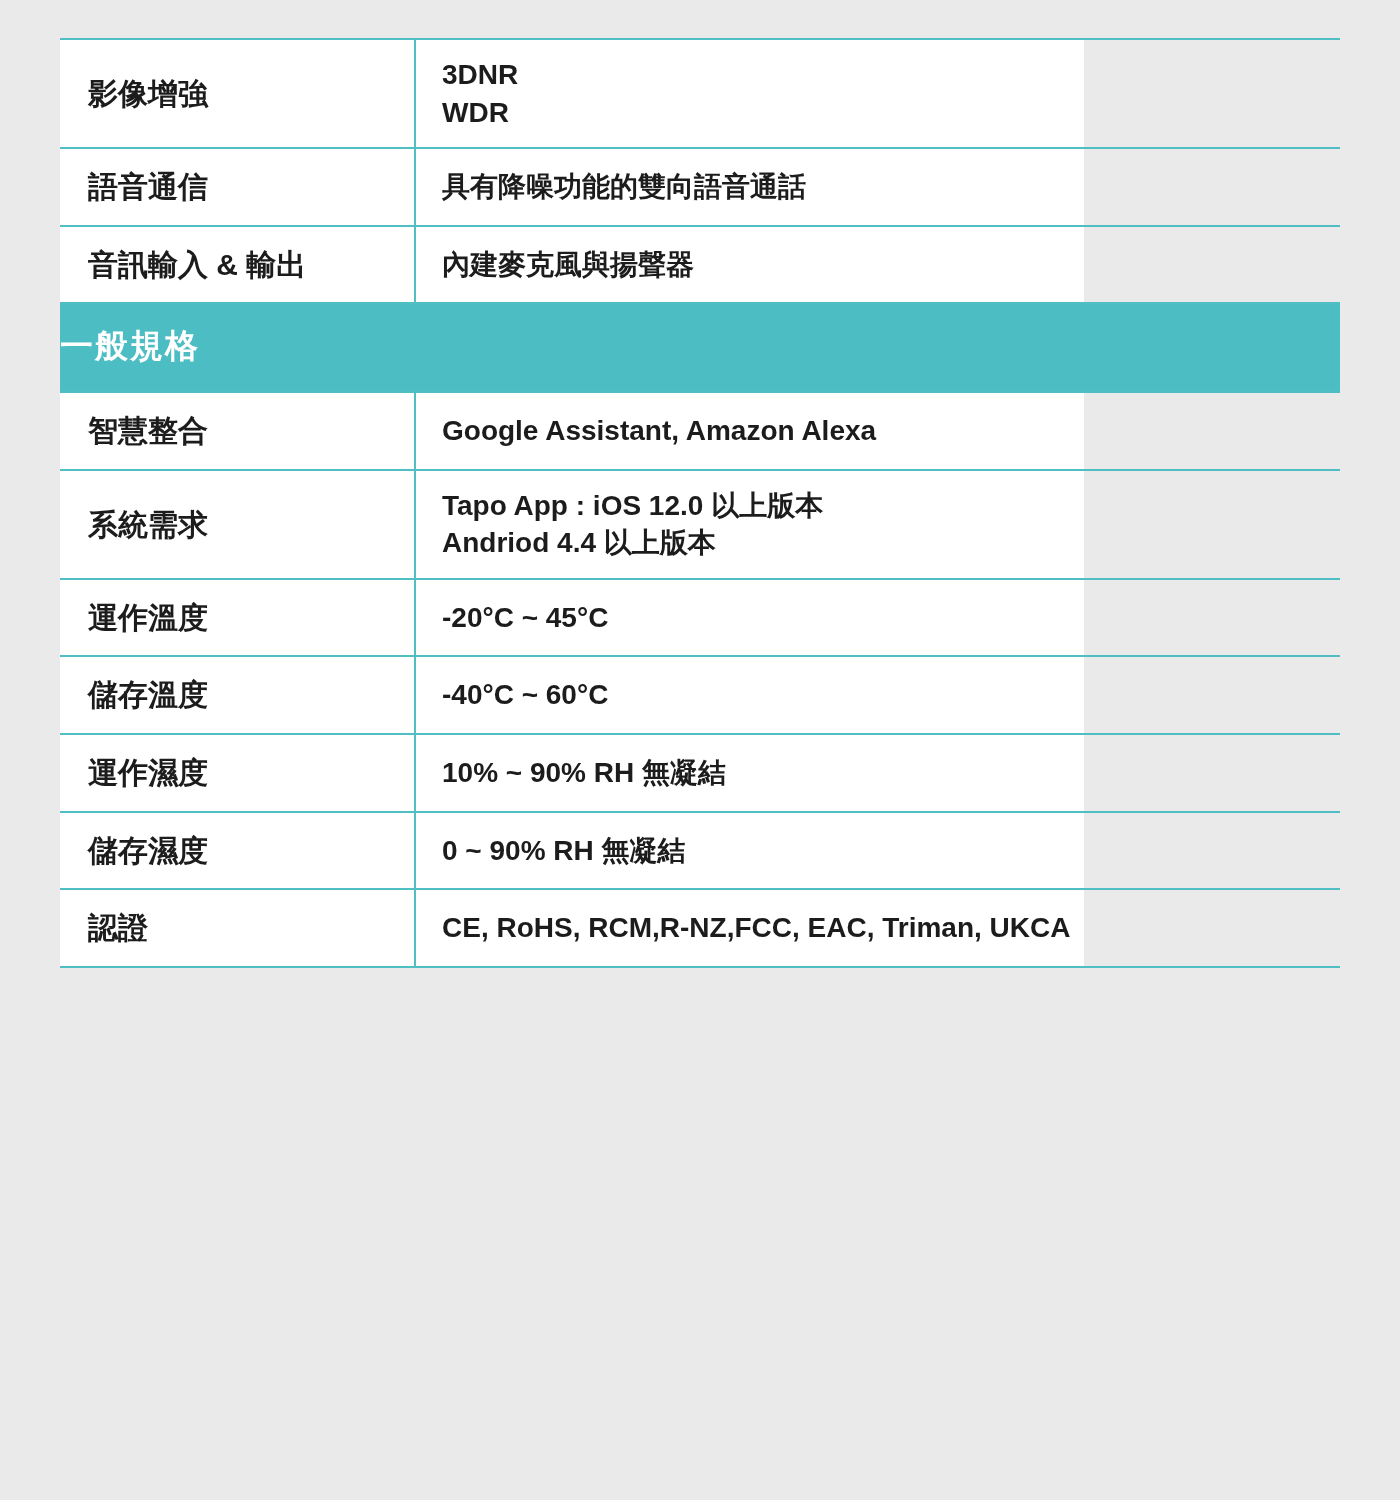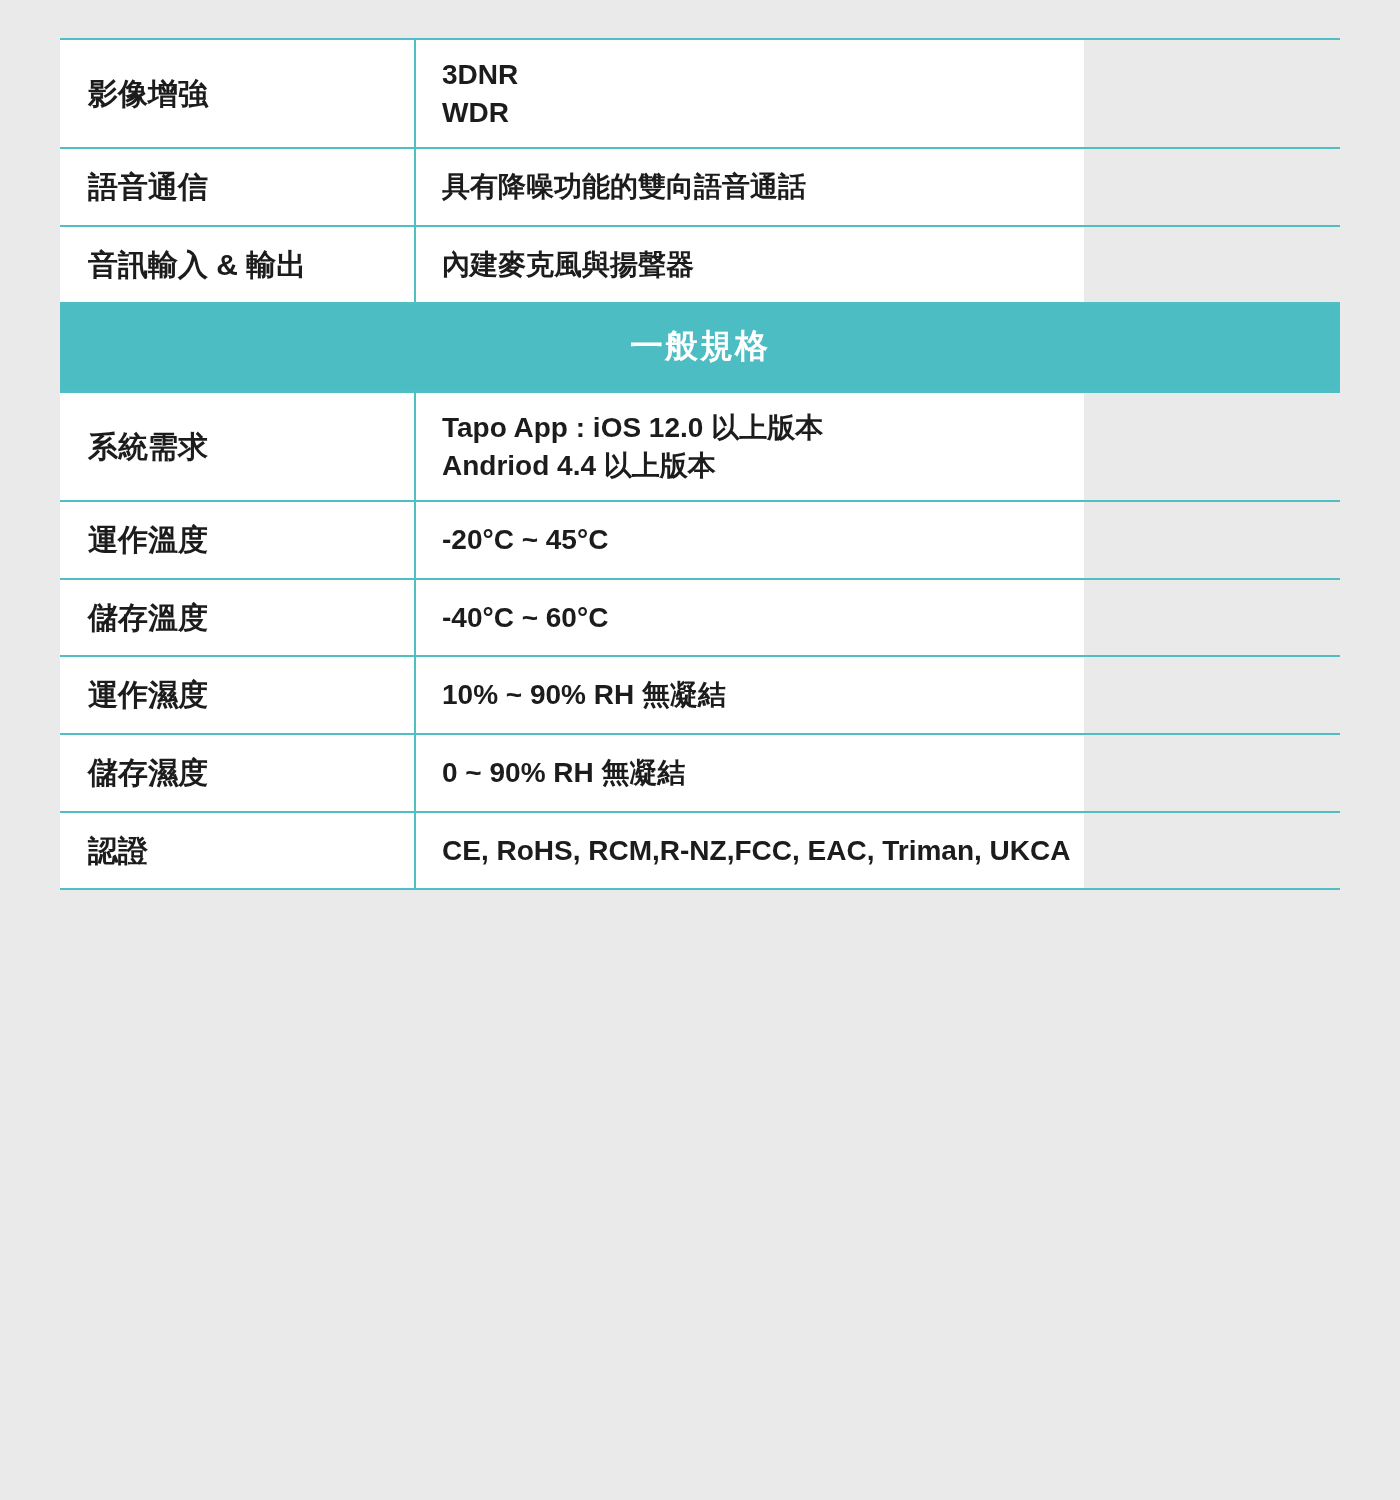--- a/index.html
+++ b/index.html
@@ -47,21 +47,21 @@
     line-height: 1.34;
     font-weight: 700;
   }
   table.spec tr.row.tall > td.label,
   table.spec tr.row.tall > td.value {
     padding-top: 16px;
     padding-bottom: 16px;
   }
   table.spec tr.section > td {
     background: #4cbdc3;
-    text-align: center;
+    text-align: left;
     font-weight: bold;
     font-size: 33px;
     color: #ffffff;
     padding: 20px 0 22px 0;
     letter-spacing: 2px;
     border-bottom: 2px solid #4fbfc4;
   }
   .line2 { display: block; }
   .first-row td { border-top: 2px solid #4fbfc4; }
 </style>
@@ -89,20 +89,26 @@
           </td>
         </tr>
         <tr class="row">
           <td class="label">音訊輸入 &amp; 輸出</td>
           <td class="value">
             <span class="line2">內建麥克風與揚聲器</span>
           </td>
         </tr>
         <tr class="section">
           <td colspan="2">一般規格</td>
+        </tr>
+        <tr class="row">
+          <td class="label">智慧整合</td>
+          <td class="value">
+            <span class="line2">Google Assistant, Amazon Alexa</span>
+          </td>
         </tr>
         <tr class="row tall">
           <td class="label">系統需求</td>
           <td class="value">
             <span class="line2">Tapo App : iOS 12.0 以上版本</span>
             <span class="line2">Andriod 4.4 以上版本</span>
           </td>
         </tr>
         <tr class="row">
           <td class="label">運作溫度</td>

